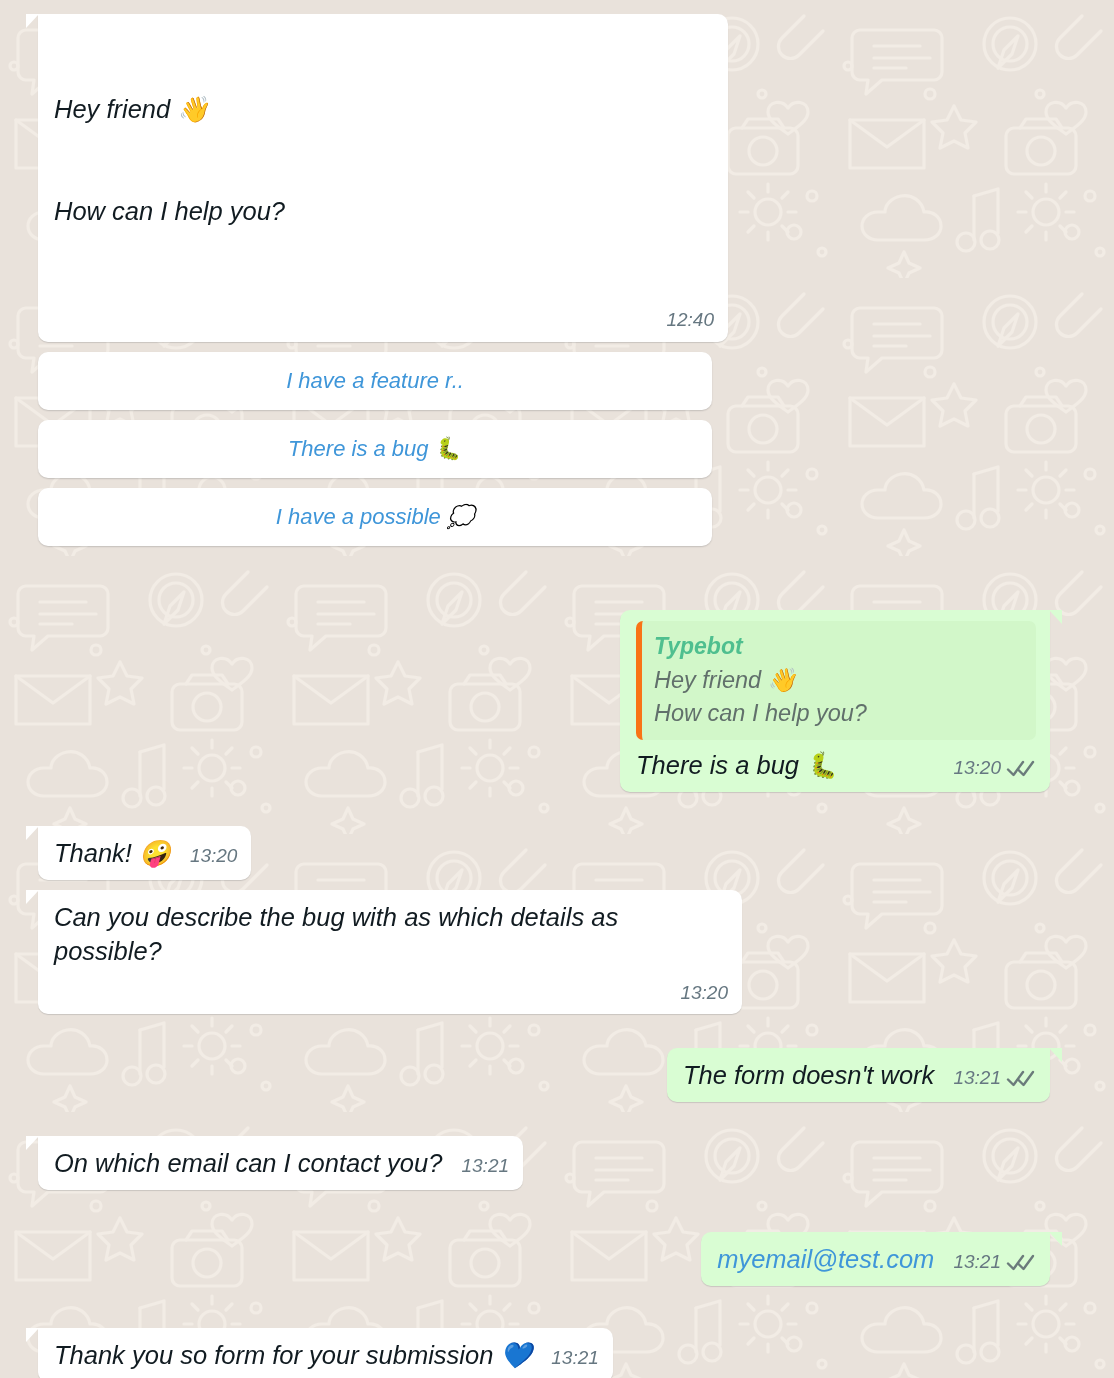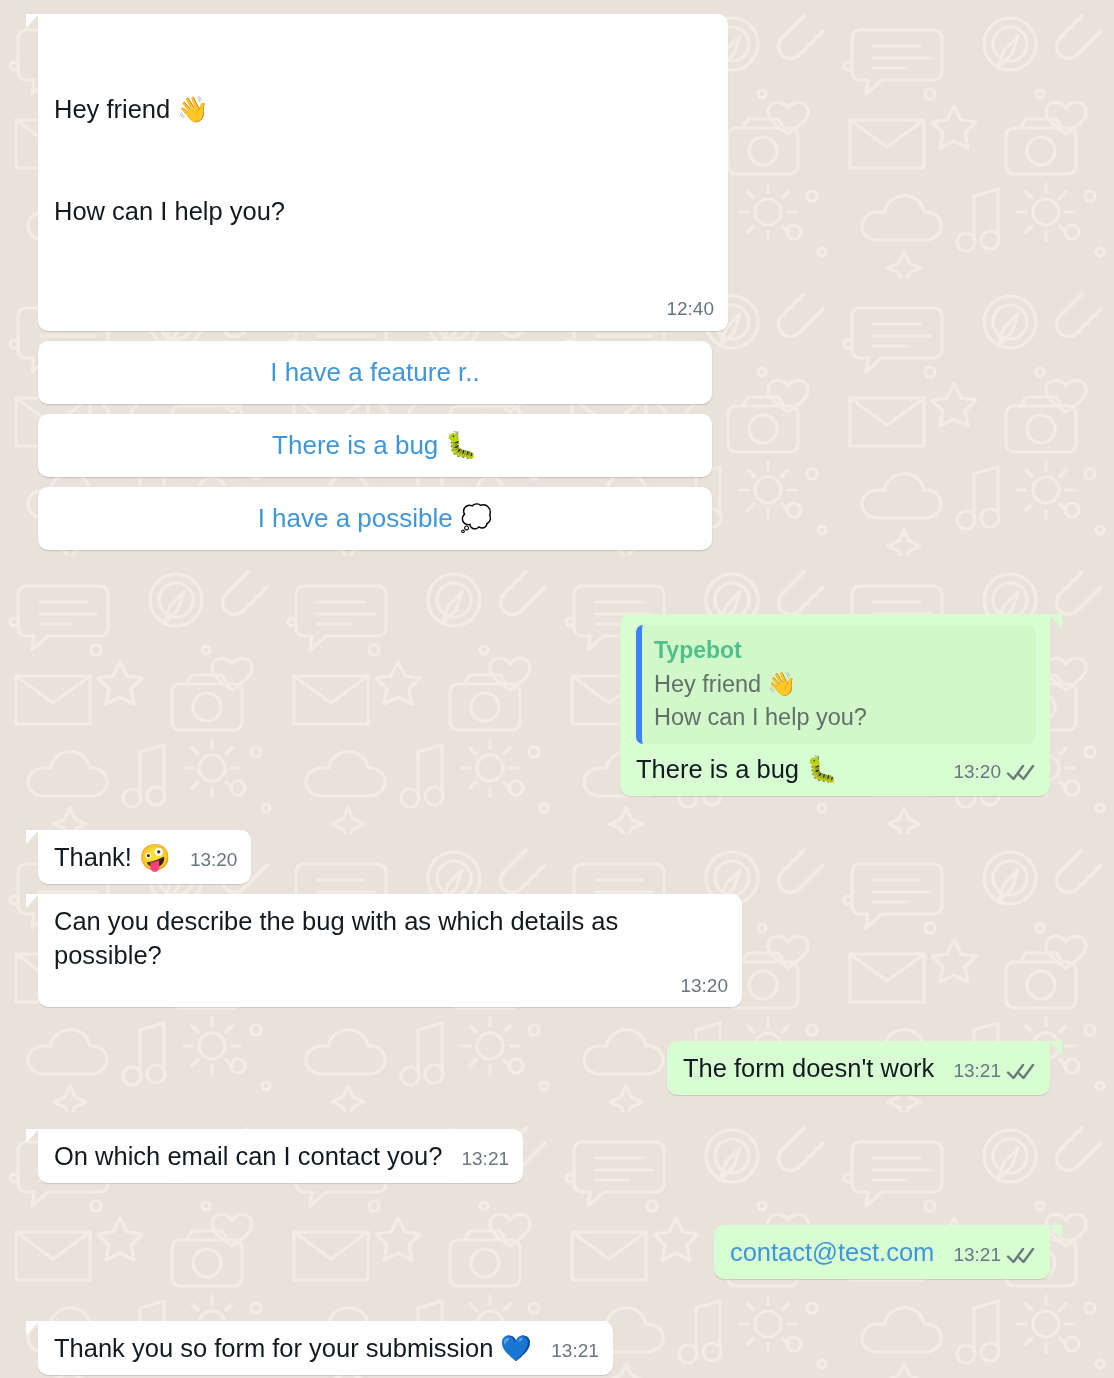--- a/index.html
+++ b/index.html
@@ -23,20 +23,21 @@
     opacity: 1;
   }
 
   #chat {
     position: relative;
     z-index: 1;
     width: 1094px;
     height: 1378px;
     box-sizing: border-box;
     padding: 14px 44px 4px 38px;
+    font-style: italic;
   }
 
   .row { display: flex; width: 100%; }
   .row.in  { justify-content: flex-start; }
   .row.out { justify-content: flex-end; }
 
   
   .bubble {
     position: relative;
     max-width: 674px;
@@ -89,26 +90,26 @@
     margin-top: 6px;
     margin-left: 18px;
   }
   .ticks { display: inline-block; line-height: 1; }
   .ticks svg { display: block; }
 
   .clearfix::after { content: ""; display: block; clear: both; }
 
   
   .bubble.block .btext { display: block; }
-  .bubble.block .meta { display: block; text-align: right; margin-top: 0; }
+  .bubble.block .meta { display: block; text-align: right; margin-top: 11px; }
 
   
   .quote {
     background: #d2f7c9;
-    border-left: 6px solid #3b82f6;
+    border-left: 6px solid #f97316;
     border-radius: 7px;
     padding: 9px 12px 11px 12px;
     margin-bottom: 9px;
     overflow: hidden;
   }
   .quote-title {
     color: #4fbf8f;
     font-weight: bold;
     font-size: 23px;
     line-height: 1.4;
@@ -122,21 +123,21 @@
   .quote-body .line { display: block; }
 
   
   .opt {
     width: 674px;
     box-sizing: border-box;
     background: #ffffff;
     border-radius: 10px;
     box-shadow: 0 1px 1.5px rgba(11,20,26,.16);
     color: #3f96d9;
-    font-size: 26px;
+    font-size: 22px;
     text-align: center;
     padding: 16px 12px;
     cursor: pointer;
     user-select: none;
   }
   .gap-10 { height: 10px; }
   .gap-14 { height: 14px; }
   .gap-34 { height: 34px; }
   .gap-42 { height: 42px; }
   .gap-50 { height: 50px; }
@@ -295,21 +296,21 @@
       <span class="meta trail">
         <span>13:21</span>
       </span>
     </div>
   </div>
 
   <div class="gap-42"></div>
 
   <div class="row out">
     <div class="bubble out">
-      <span class="btext link">contact@test.com</span>
+      <span class="btext link">myemail@test.com</span>
       <span class="meta trail">
         <span>13:21</span>
         <span class="ticks">
           <svg width="30" height="20" viewBox="0 0 30 20">
             <path d="M2 11.5 L7.5 17 L17 4" fill="none" stroke="#6b7b7b" stroke-width="2.4" stroke-linecap="round" stroke-linejoin="round"></path>
             <path d="M12 11.5 L17.5 17 L27 4" fill="none" stroke="#6b7b7b" stroke-width="2.4" stroke-linecap="round" stroke-linejoin="round"></path>
           </svg>
         </span>
       </span>
     </div>

